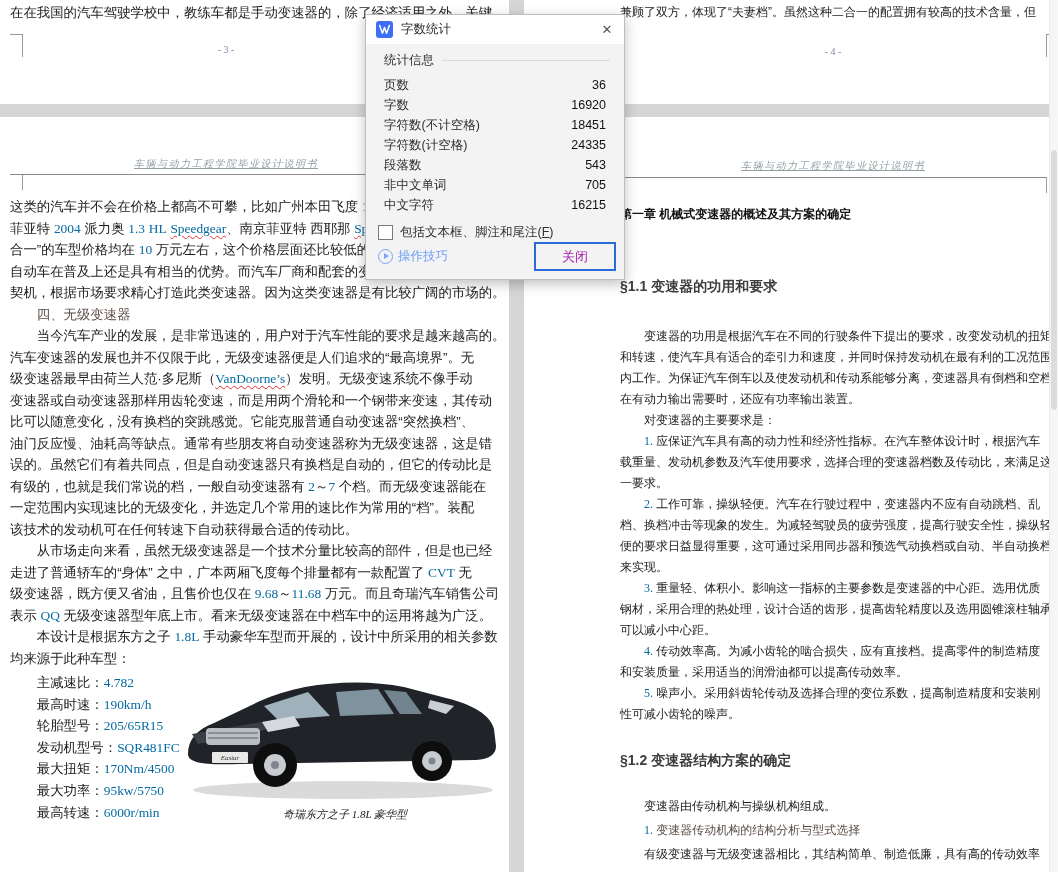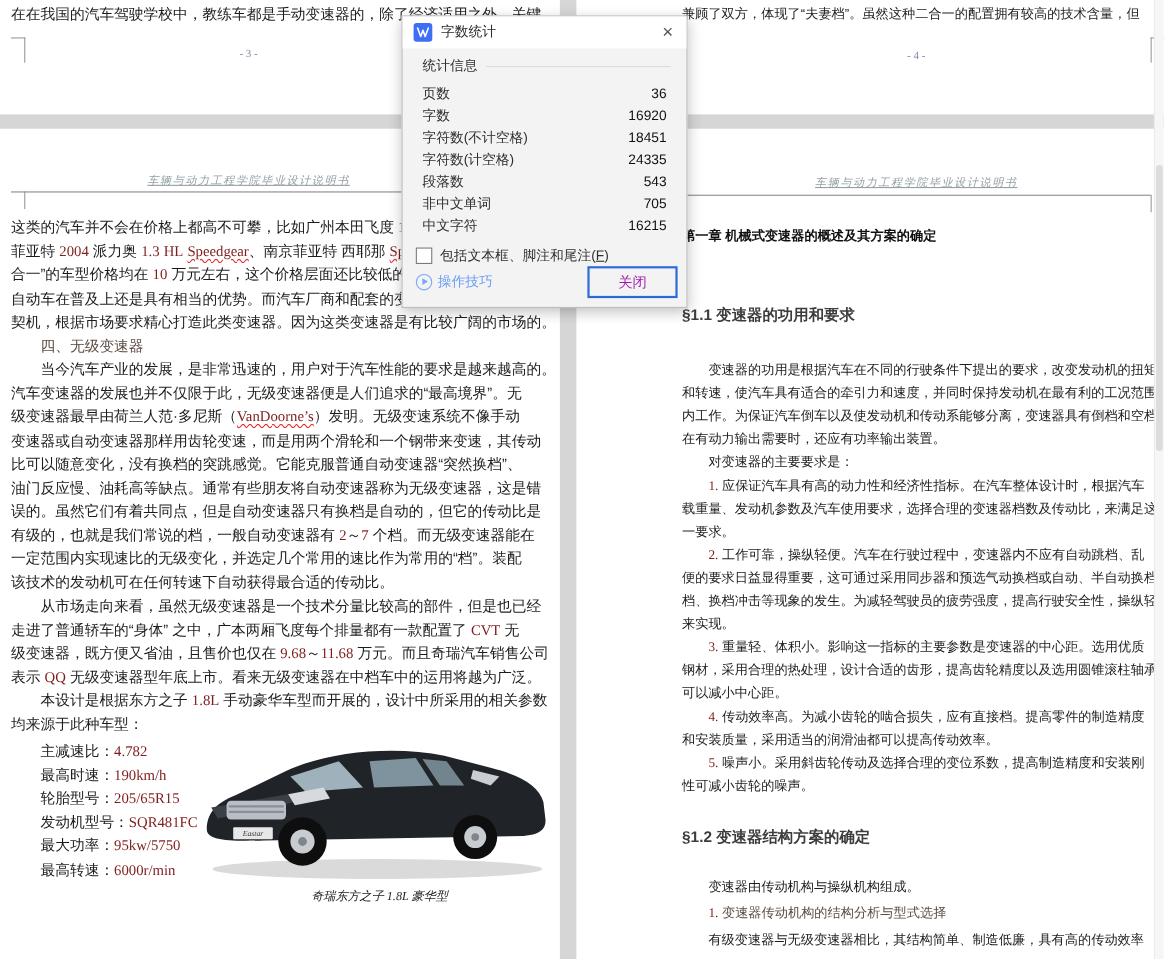--- a/index.html
+++ b/index.html
@@ -25,21 +25,21 @@
   .run-header{font-family:"Liberation Serif",serif;font-style:italic;font-size:10px;letter-spacing:1.5px;color:#93a0a5;text-align:center;text-decoration:underline;}
   
   .tl{white-space:nowrap;}
   .l-text{font-size:13.4px;line-height:21.5px;color:#1c1c1c;}
   .r-text{font-size:12px;line-height:21px;color:#1c1c1c;}
   .r-text2{font-size:12px;line-height:24px;color:#1c1c1c;}
   .tail{white-space:nowrap;}
   .l-tail{left:10px;top:4px;font-size:13.4px;}
   .r-tail{left:620px;top:4px;font-size:12px;}
   .subhead{color:#5a4c44;}
-  .latin{font-family:"Liberation Serif",serif;color:#7f1d1d;}
+  .latin{font-family:"Liberation Serif",serif;color:#0369a1;}
   .misspelled{text-decoration:underline wavy #e03131 1px;text-underline-offset:2px;}
   .chapter-title{left:620px;top:206px;width:426px;text-align:left;font-size:12px;font-weight:bold;color:#101010;white-space:nowrap;}
   .section-title{font-size:14px;font-weight:bold;color:#3d3d3d;white-space:nowrap;}
   
   .specs{left:10px;top:672px;width:260px;font-size:13.4px;line-height:21.6px;}
   .car-caption{left:200px;top:807px;width:290px;text-align:center;font-family:"Liberation Serif",serif;font-style:italic;font-size:11px;color:#222;}
   
   .dialog{left:365px;top:14px;width:260px;height:266px;background:#f3f3f3;border:1px solid #bdbdbd;
     box-shadow:0 4px 12px rgba(0,0,0,.25);z-index:10;box-sizing:border-box;text-align:center;}
   .dlg-titlebar{position:relative;height:29px;background:#ffffff;display:flex;align-items:center;padding-left:10px;}
@@ -105,20 +105,21 @@
     <div class="tl">表示 <span class="latin">QQ</span> 无级变速器型年底上市。看来无级变速器在中档车中的运用将越为广泛。</div>
     <div class="tl">　　本设计是根据东方之子 <span class="latin">1.8L</span> 手动豪华车型而开展的，设计中所采用的相关参数</div>
     <div class="tl">均来源于此种车型：</div>
   </div>
 
 <div class="abs specs l-text">
     <div class="tl">　　主减速比：<span class="latin">4.782</span></div>
     <div class="tl">　　最高时速：<span class="latin">190km/h</span></div>
     <div class="tl">　　轮胎型号：<span class="latin">205/65R15</span></div>
     <div class="tl">　　发动机型号：<span class="latin">SQR481FC</span></div>
+    <div class="tl">　　最大扭矩：<span class="latin">170Nm/4500</span></div>
     <div class="tl">　　最大功率：<span class="latin">95kw/5750</span></div>
     <div class="tl">　　最高转速：<span class="latin">6000r/min</span></div>
   </div>
 
 <div class="abs" style="left:178px;top:662px;width:326px;height:144px;">
   <svg width="326" height="144" viewBox="0 0 326 144" xmlns="http://www.w3.org/2000/svg">
     <ellipse cx="165" cy="128" rx="150" ry="9" fill="#dadada"></ellipse>
     <path d="M10,92 C10,78 18,68 36,61 L82,39 C122,20 182,16 226,25 L268,36 C296,43 312,53 316,67 L318,84 C318,93 311,97 298,98 L62,102 C30,103 10,102 10,92 Z" fill="#202428"></path>
     <path d="M86,44 L130,30 L152,54 L100,58 Z" fill="#9fb2bb"></path>
     <path d="M158,30 L200,27 L216,52 L162,54 Z" fill="#7e939e"></path>
@@ -153,22 +154,22 @@
 <div class="abs r-text" style="left:620px;top:326px;width:430px;">
     <div class="tl">　　变速器的功用是根据汽车在不同的行驶条件下提出的要求，改变发动机的扭矩</div>
     <div class="tl">和转速，使汽车具有适合的牵引力和速度，并同时保持发动机在最有利的工况范围</div>
     <div class="tl">内工作。为保证汽车倒车以及使发动机和传动系能够分离，变速器具有倒档和空档。</div>
     <div class="tl">在有动力输出需要时，还应有功率输出装置。</div>
     <div class="tl">　　对变速器的主要要求是：</div>
     <div class="tl">　　<span class="latin">1.</span> 应保证汽车具有高的动力性和经济性指标。在汽车整体设计时，根据汽车</div>
     <div class="tl">载重量、发动机参数及汽车使用要求，选择合理的变速器档数及传动比，来满足这</div>
     <div class="tl">一要求。</div>
     <div class="tl">　　<span class="latin">2.</span> 工作可靠，操纵轻便。汽车在行驶过程中，变速器内不应有自动跳档、乱</div>
+    <div class="tl">档、换档冲击等现象的发生。为减轻驾驶员的疲劳强度，提高行驶安全性，操纵轻</div>
     <div class="tl">便的要求日益显得重要，这可通过采用同步器和预选气动换档或自动、半自动换档</div>
-    <div class="tl">档、换档冲击等现象的发生。为减轻驾驶员的疲劳强度，提高行驶安全性，操纵轻</div>
     <div class="tl">来实现。</div>
     <div class="tl">　　<span class="latin">3.</span> 重量轻、体积小。影响这一指标的主要参数是变速器的中心距。选用优质</div>
     <div class="tl">钢材，采用合理的热处理，设计合适的齿形，提高齿轮精度以及选用圆锥滚柱轴承</div>
     <div class="tl">可以减小中心距。</div>
     <div class="tl">　　<span class="latin">4.</span> 传动效率高。为减小齿轮的啮合损失，应有直接档。提高零件的制造精度</div>
     <div class="tl">和安装质量，采用适当的润滑油都可以提高传动效率。</div>
     <div class="tl">　　<span class="latin">5.</span> 噪声小。采用斜齿轮传动及选择合理的变位系数，提高制造精度和安装刚</div>
     <div class="tl">性可减小齿轮的噪声。</div>
   </div>
 

